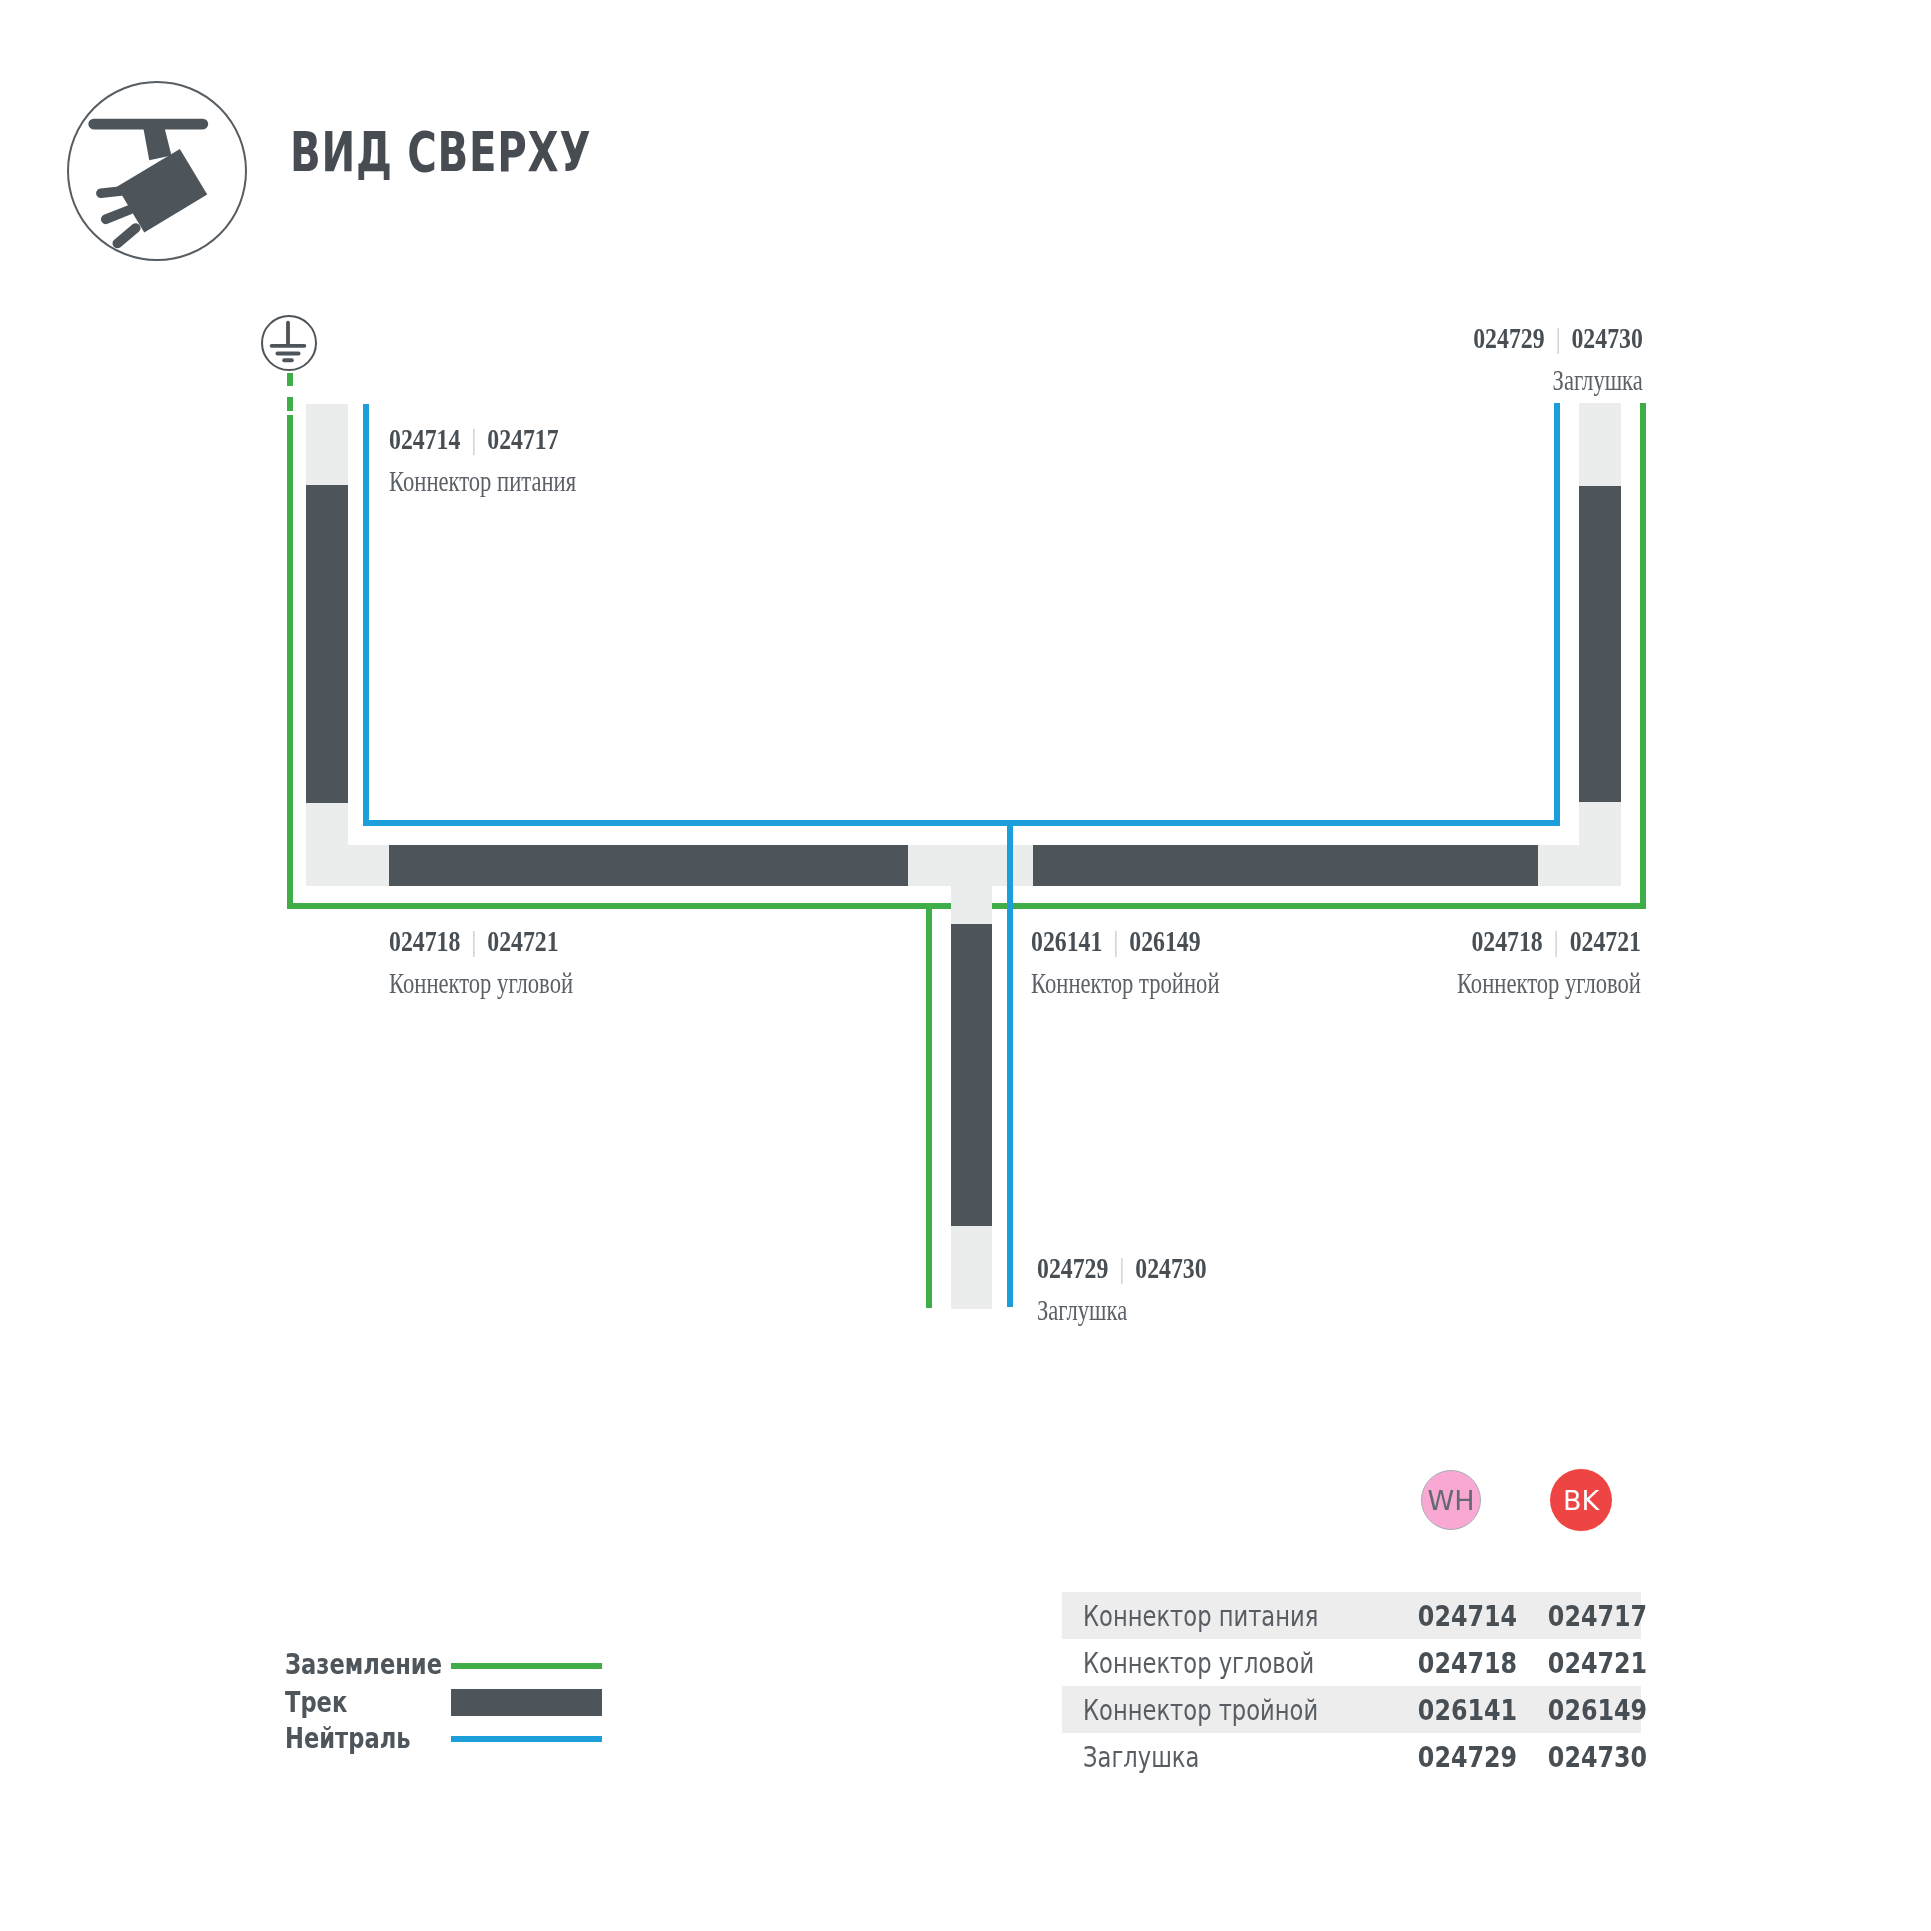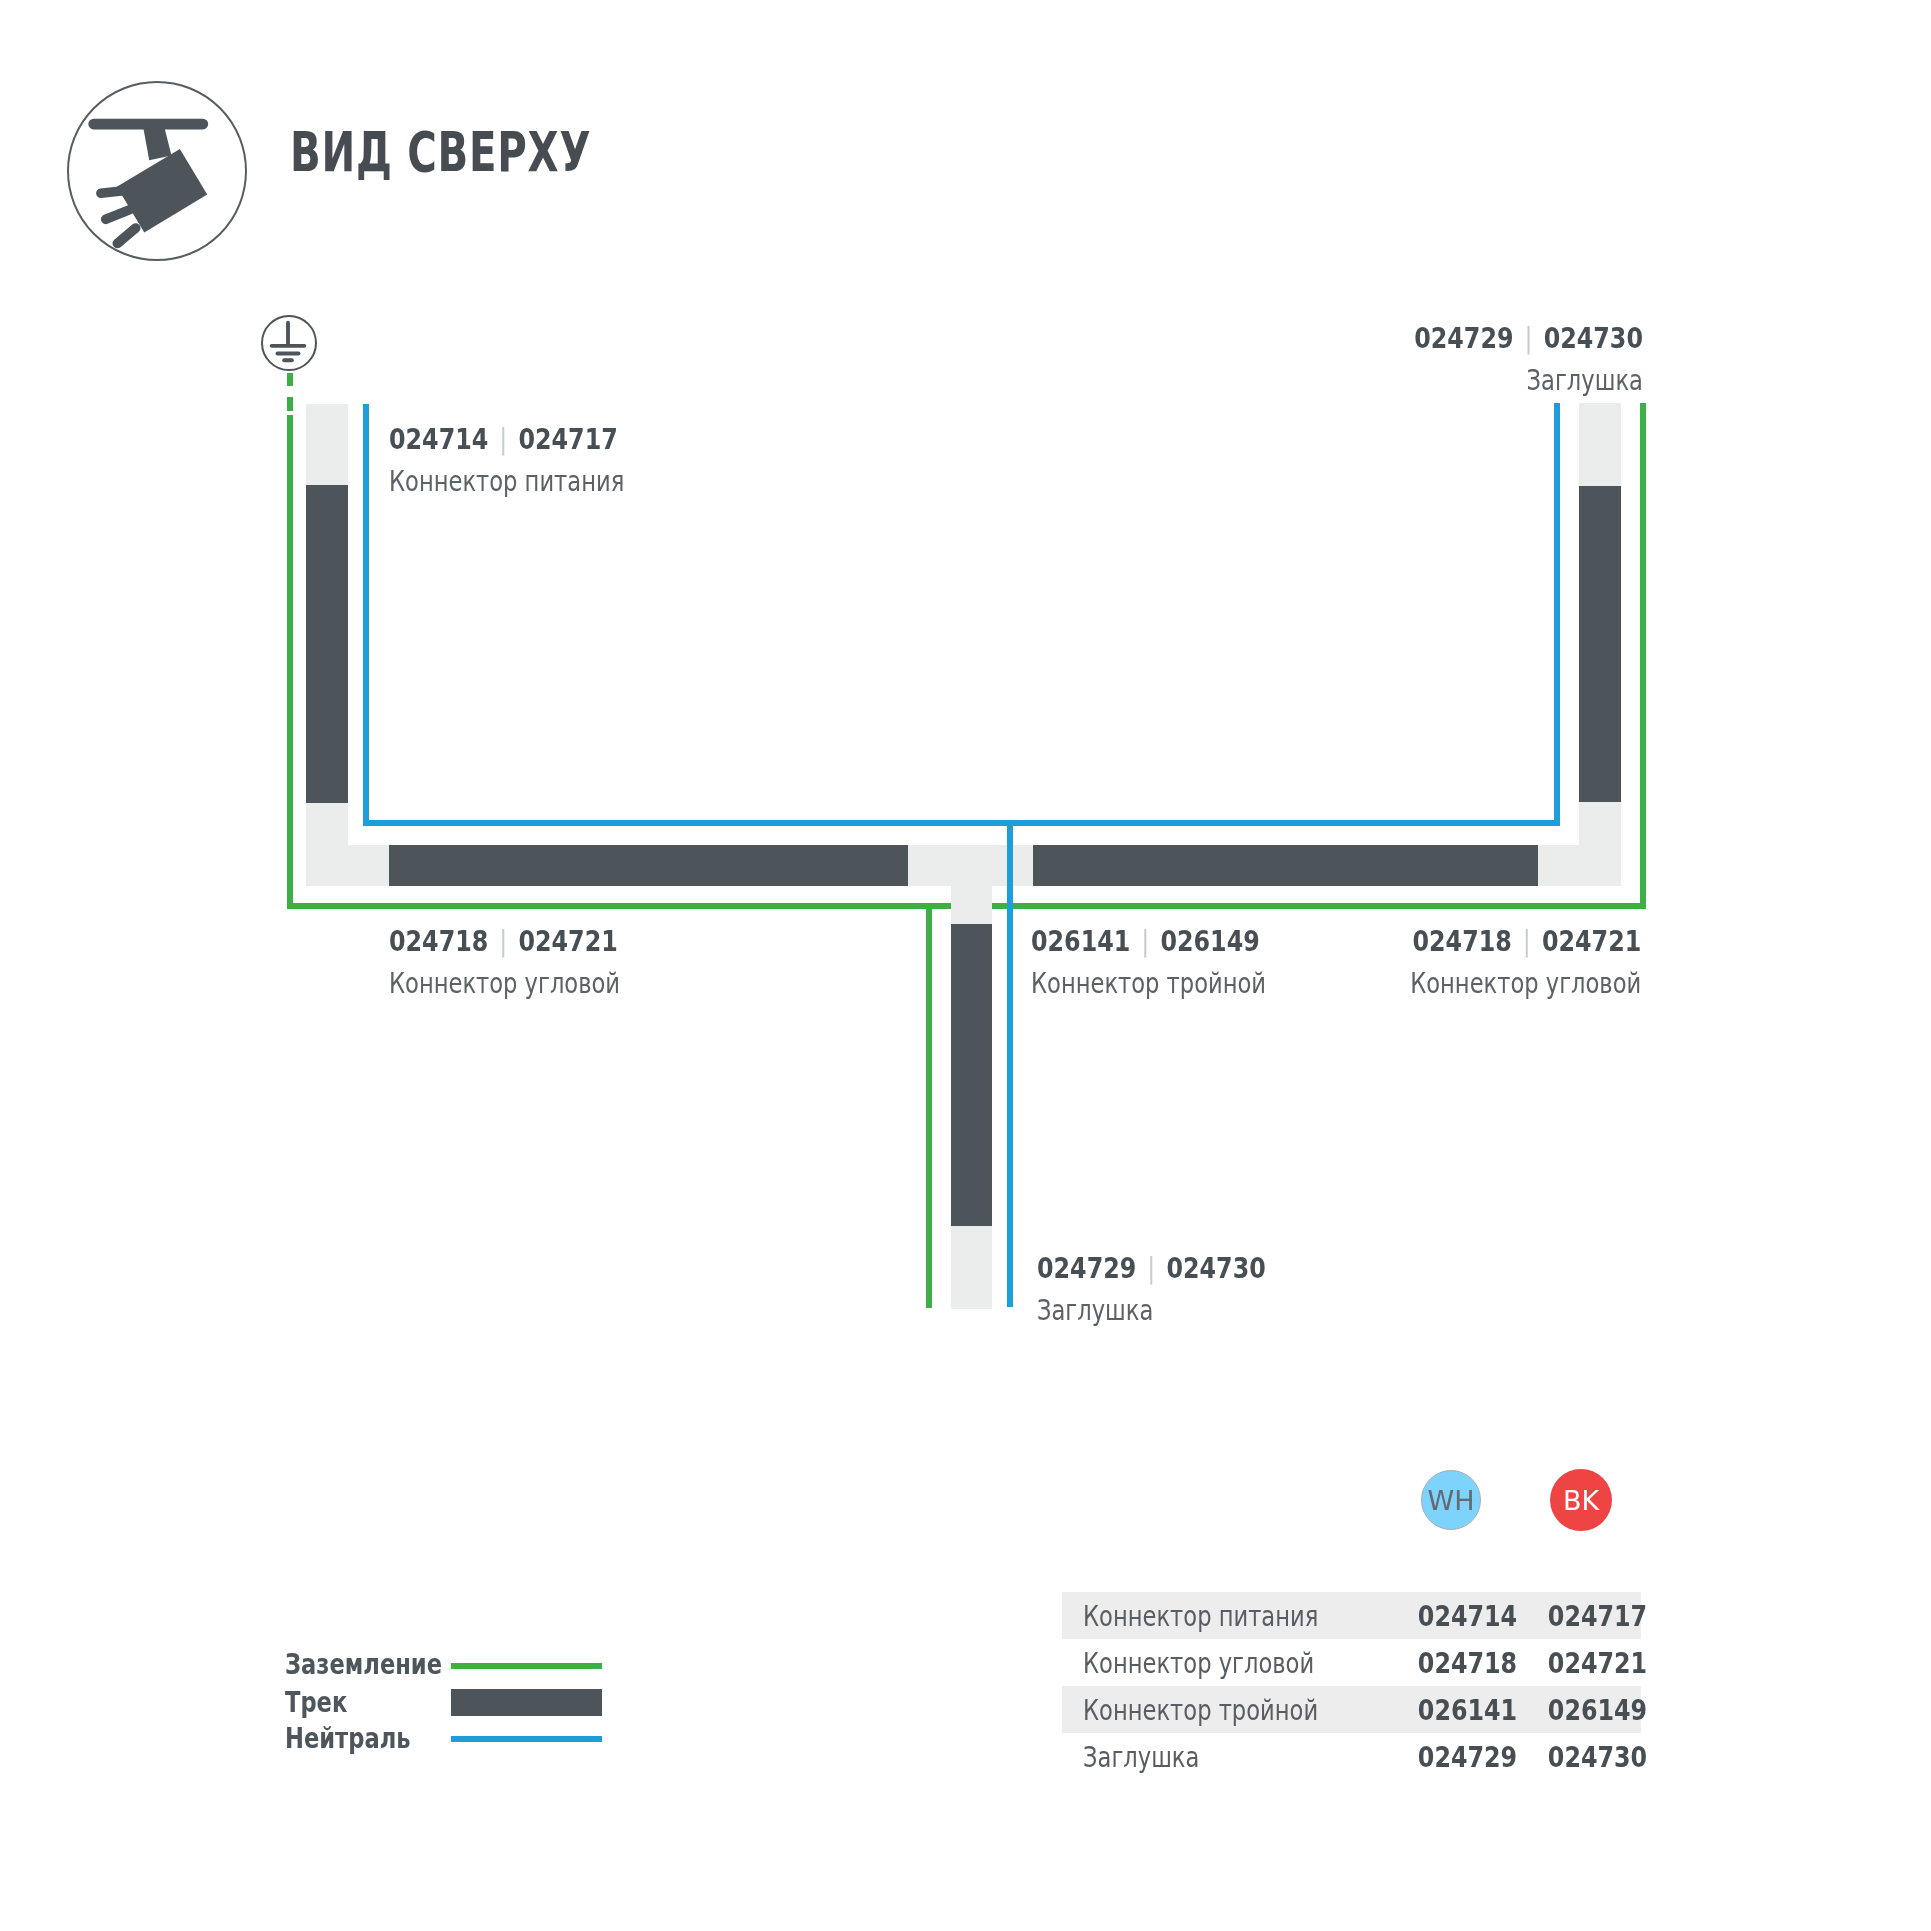--- a/index.html
+++ b/index.html
@@ -18,35 +18,35 @@
        border-radius:50%;box-sizing:border-box;background:#fff;}
 
   
   .band{position:absolute;background:#ebedec;}
   .seg{position:absolute;background:#4d545a;}
   .gline{position:absolute;background:#3fae49;}
   .bline{position:absolute;background:#1b9ed9;}
   .gdash{position:absolute;width:5.8px;background:repeating-linear-gradient(180deg,#3fae49 0 13.5px,rgba(0,0,0,0) 13.5px 24px);}
 
   
-  .dlbl{position:absolute;white-space:nowrap;}
+  .dlbl{position:absolute;white-space:nowrap;font-family:Liberation Serif, serif;}
   .dlbl .nums{font-size:29px;line-height:33px;font-weight:700;color:#474e54;transform:scaleX(.82);transform-origin:0 50%;}
   .dlbl .nums .sep{color:#c7cbce;font-weight:400;margin:0 13.5px;}
   .dlbl .nm{font-size:29px;line-height:33px;color:#5b6167;margin-top:8.7px;transform:scaleX(.78);transform-origin:0 50%;}
   .dlbl.r{text-align:right;}
   .dlbl.r .nums,.dlbl.r .nm{transform-origin:100% 50%;}
 
   
   .leg{position:absolute;font-size:29px;line-height:33px;font-weight:700;color:#4e555b;white-space:nowrap;
        transform:scaleX(.78);transform-origin:0 50%;}
 
   
   .badge{position:absolute;border-radius:50%;box-sizing:border-box;display:flex;align-items:center;justify-content:center;
          font-size:27px;}
-  .badge.wh{left:1421px;top:1470px;width:60px;height:60px;border:1.9px solid #a7adb2;color:#646a70;background:#7dd3fc;}
+  .badge.wh{left:1421px;top:1470px;width:60px;height:60px;border:1.9px solid #a7adb2;color:#646a70;background:#f9a8d4;}
   .badge.bk{left:1550px;top:1469px;width:62px;height:62px;background:#ef4444;color:#ffffff;}
 
   
   .ptable{position:absolute;left:1062px;top:1592px;width:579px;}
   .trow{display:flex;align-items:center;height:47px;box-sizing:border-box;padding-right:14.5px;}
   .trow.g{background:#ededed;}
   .tname{flex:1;font-size:29px;color:#575d63;padding-left:27px;white-space:nowrap;
          transform:scaleX(.78);transform-origin:0 50%;}
   .tnum{width:87px;text-align:center;font-size:29px;font-weight:700;color:#474e54;
         transform:scaleX(.82);transform-origin:50% 50%;}

